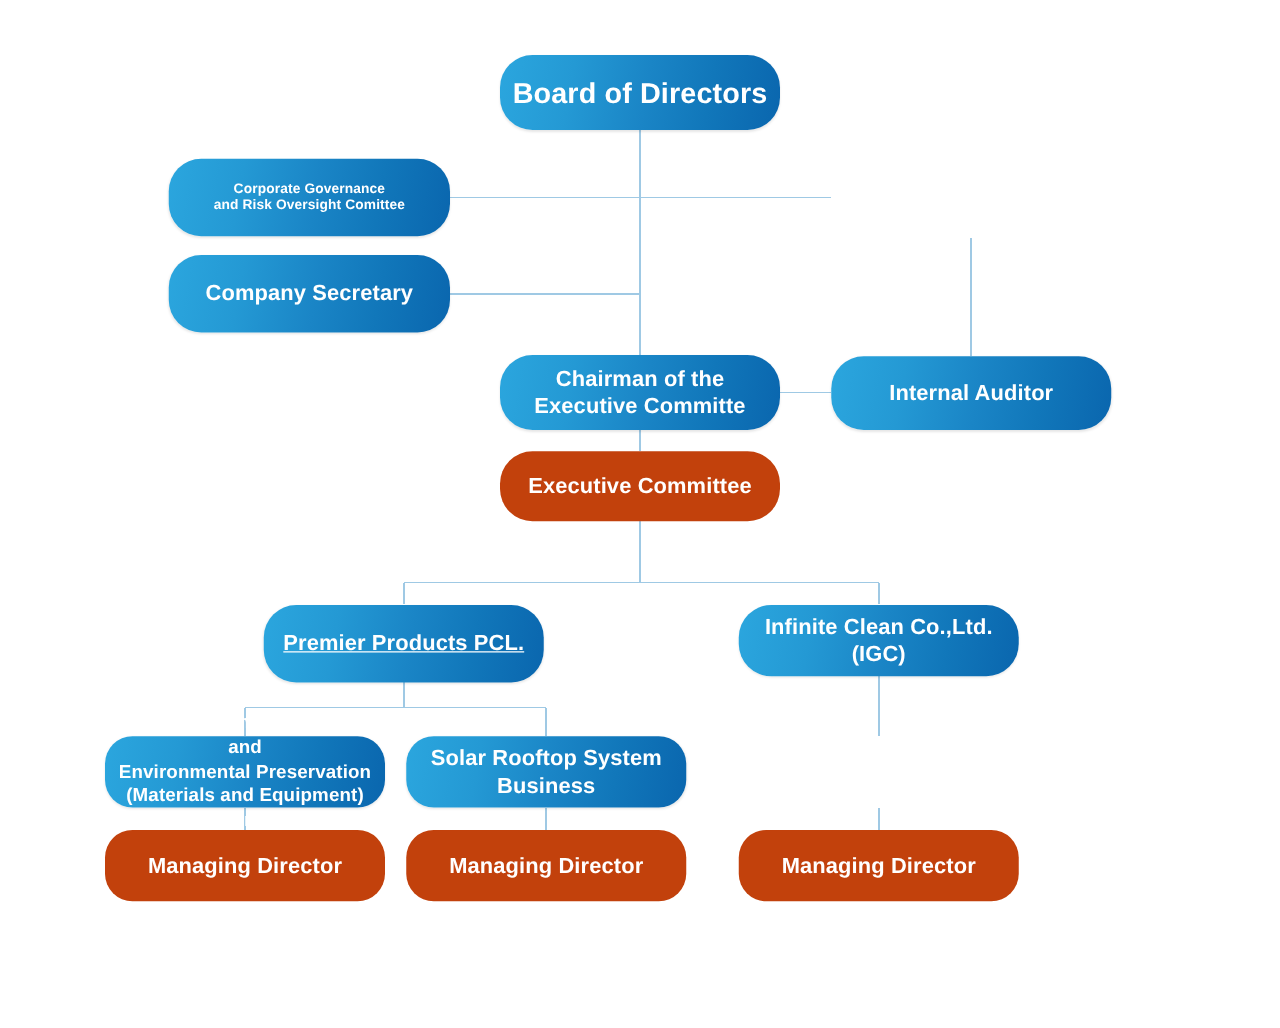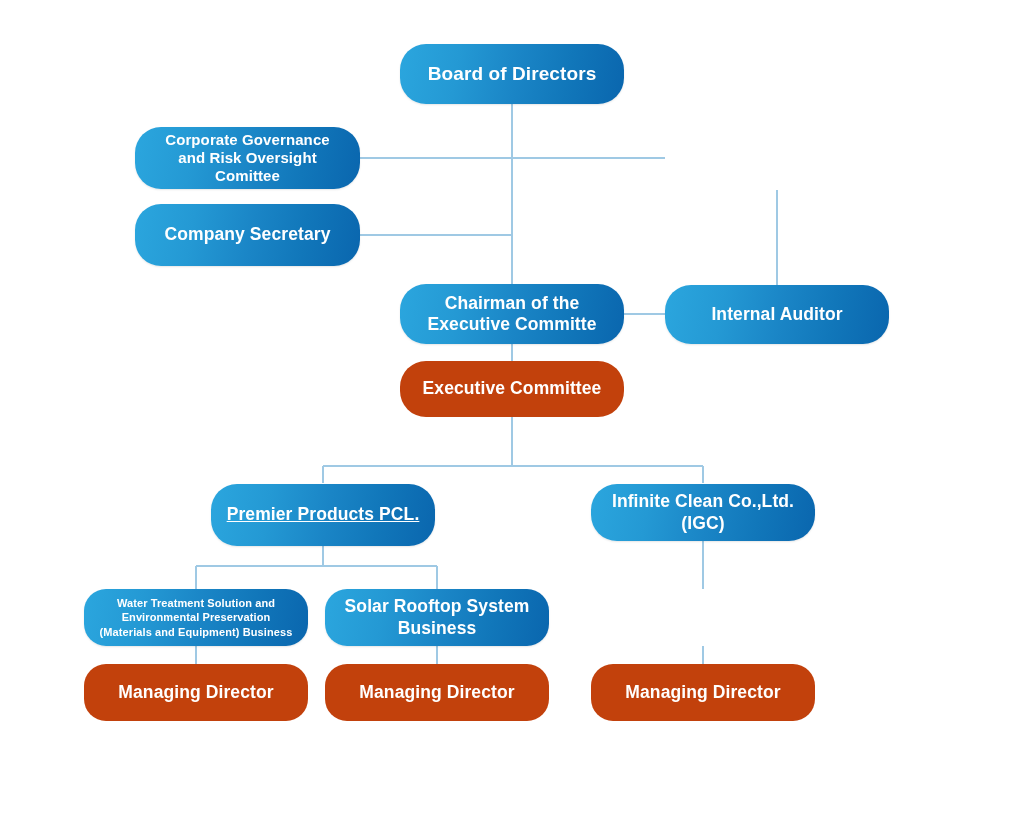--- a/index.html
+++ b/index.html
@@ -42,24 +42,24 @@
   .node.blue {
     background: linear-gradient(100deg, #2ba6de 0%, #2499d4 26%, #1a85c6 52%, #1177ba 74%, #0a66ae 100%);
     border-radius: 26px;
     box-shadow: 0 1px 2px rgba(0,0,0,0.10);
   }
   .node.gray {
     background: #c2410c;
     border-radius: 26px;
     color: #ffffff;
   }
-  .node.sz-lg { font-size: 19px; }
+  .node.sz-lg { font-size: 23px; }
   .node.sz-md { font-size: 17.5px; justify-content: flex-end; }
-  .node.sz-sm { font-size: 15px; }
-  .node.sz-xs { font-size: 11px; line-height: 1.32; }
+  .node.sz-sm { font-size: 11px; }
+  .node.sz-xs { font-size: 15px; line-height: 1.32; }
   .node .label { display: block; width: 100%; white-space: pre-line; }
 </style>
 </head>
 <body>
 
 <div id="chart-canvas">
 
   <svg id="connector-layer" viewBox="0 0 1024 822" width="1024" height="822" xmlns="http://www.w3.org/2000/svg">
     <g stroke="#9fc9e4" stroke-width="1.4" fill="none" shape-rendering="crispEdges">
 

